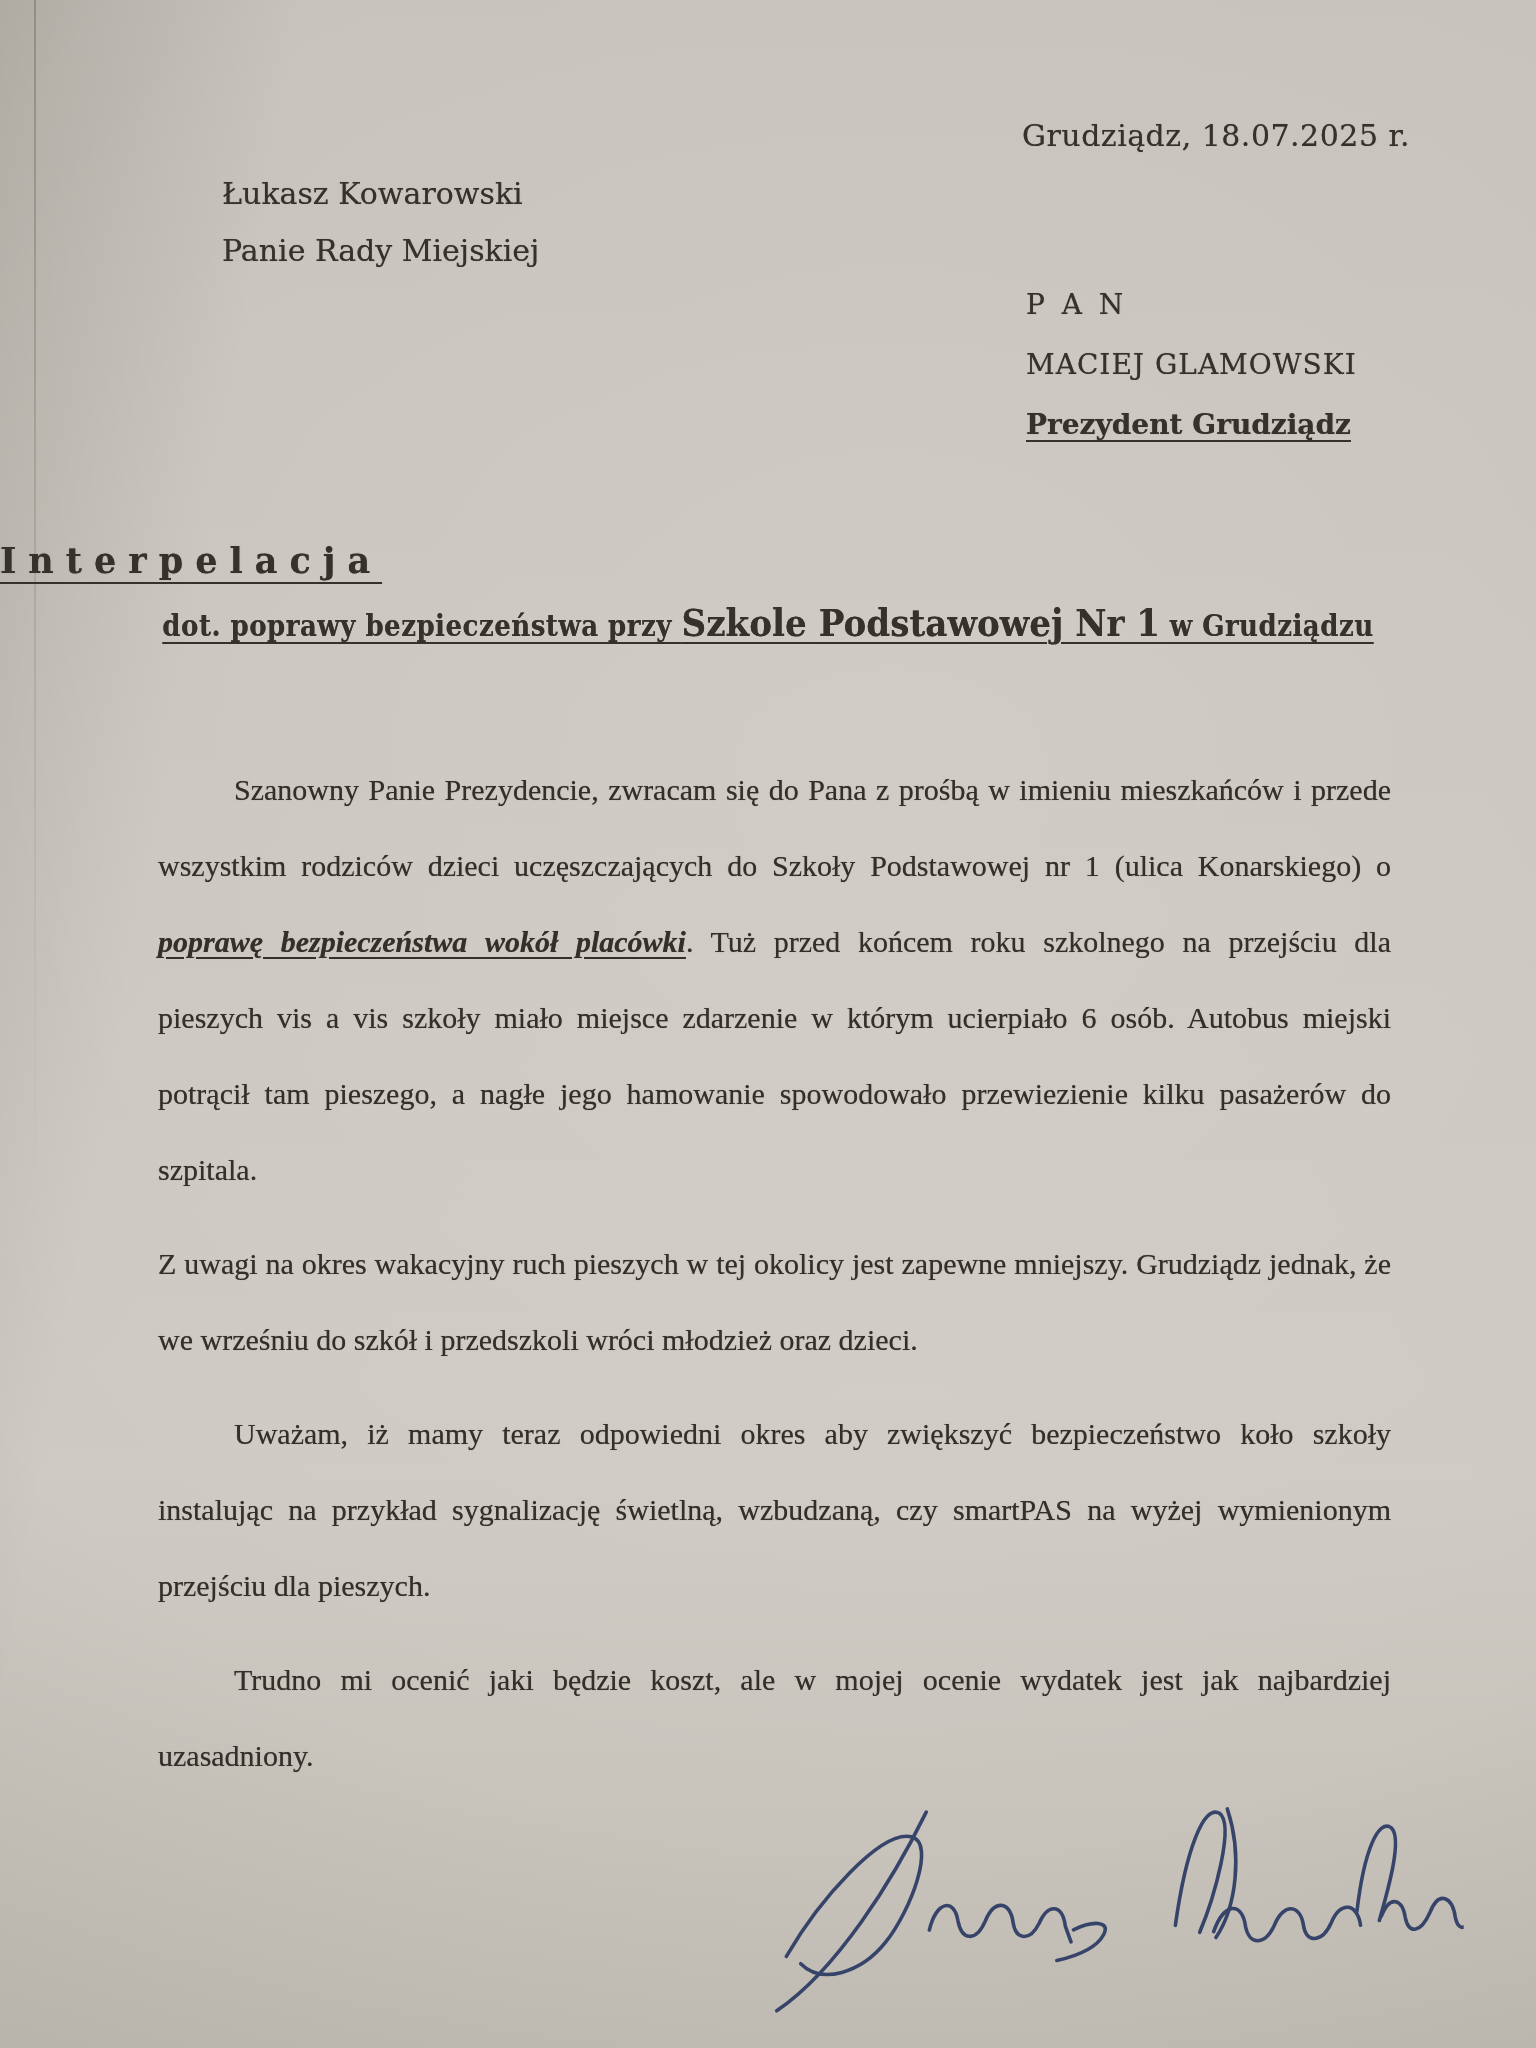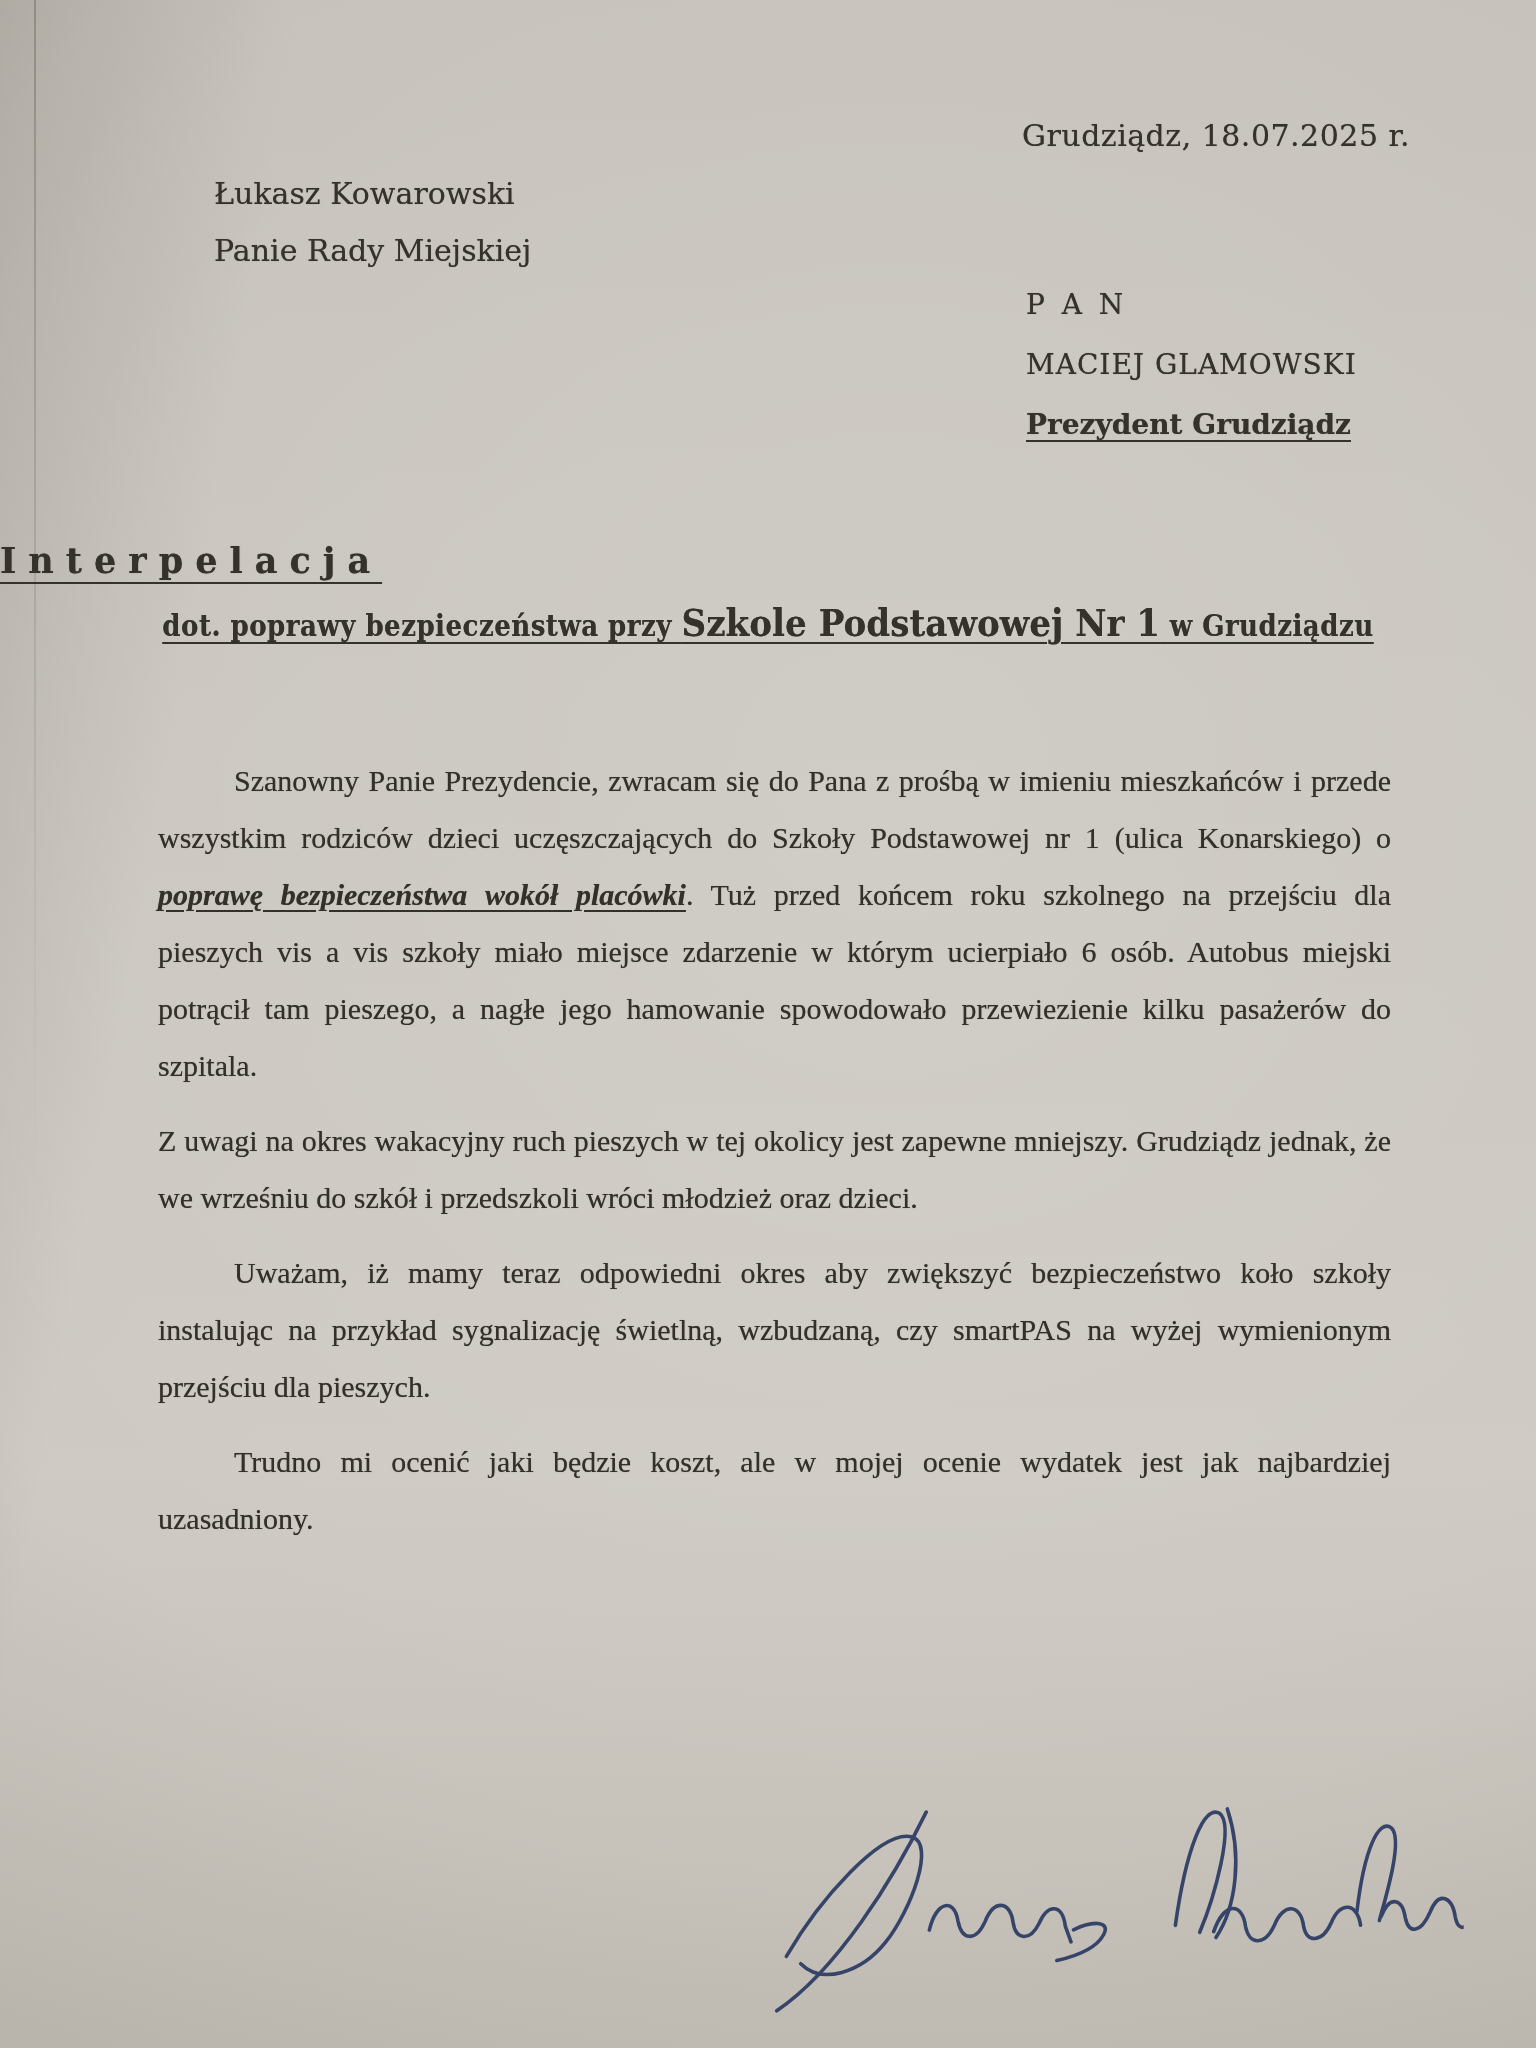--- a/index.html
+++ b/index.html
@@ -18,21 +18,21 @@
     text-decoration:underline;
   }
   .paper-edge{
     position:absolute;left:34px;top:0;width:2px;height:58%;
     background:linear-gradient(180deg, rgba(105,112,98,0.5) 0%, rgba(105,112,98,0.12) 70%, rgba(105,112,98,0) 100%);
   }
   .txt{ text-shadow:0 0 0.7px rgba(53,49,43,0.65); }
 
   .date-line{position:absolute;left:1022px;top:118px;font-size:30px;letter-spacing:0.5px;}
 
-  .sender{position:absolute;left:214px;top:176px;font-size:30px;}
+  .sender{position:absolute;left:222px;top:176px;font-size:30px;}
   .sender .line{margin-bottom:22px;}
 
   .recipient{position:absolute;left:1026px;top:288px;font-size:28px;}
   .recipient .line{margin-bottom:27px;}
   .recipient .salutation{letter-spacing:4px;}
   .recipient .name{letter-spacing:1px;}
   .recipient .title-line{
     font-weight:bold;
     text-decoration:underline;
     text-decoration-thickness:2px;
@@ -53,21 +53,21 @@
   }
   .doc-subject .underlined{
     text-decoration:underline;text-decoration-thickness:2px;text-underline-offset:6px;
   }
   .doc-subject .small{font-size:29px;font-weight:bold;letter-spacing:0.5px;}
   .doc-subject .big{font-size:38px;font-weight:bold;}
 
   .body-text{
     position:absolute;left:158px;top:752px;width:1233px;
     font-family:"Liberation Serif","DejaVu Serif",serif;
-    font-size:30px;line-height:57px;
+    font-size:30px;line-height:76px;
     text-align:justify;
     color:#332f29;
   }
   .body-text p{margin:0 0 18px 0;}
   .body-text p.indent{text-indent:76px;}
   .emph{
     font-weight:bold;font-style:italic;
     text-decoration:underline;text-decoration-thickness:2px;text-underline-offset:5px;
   }
 

